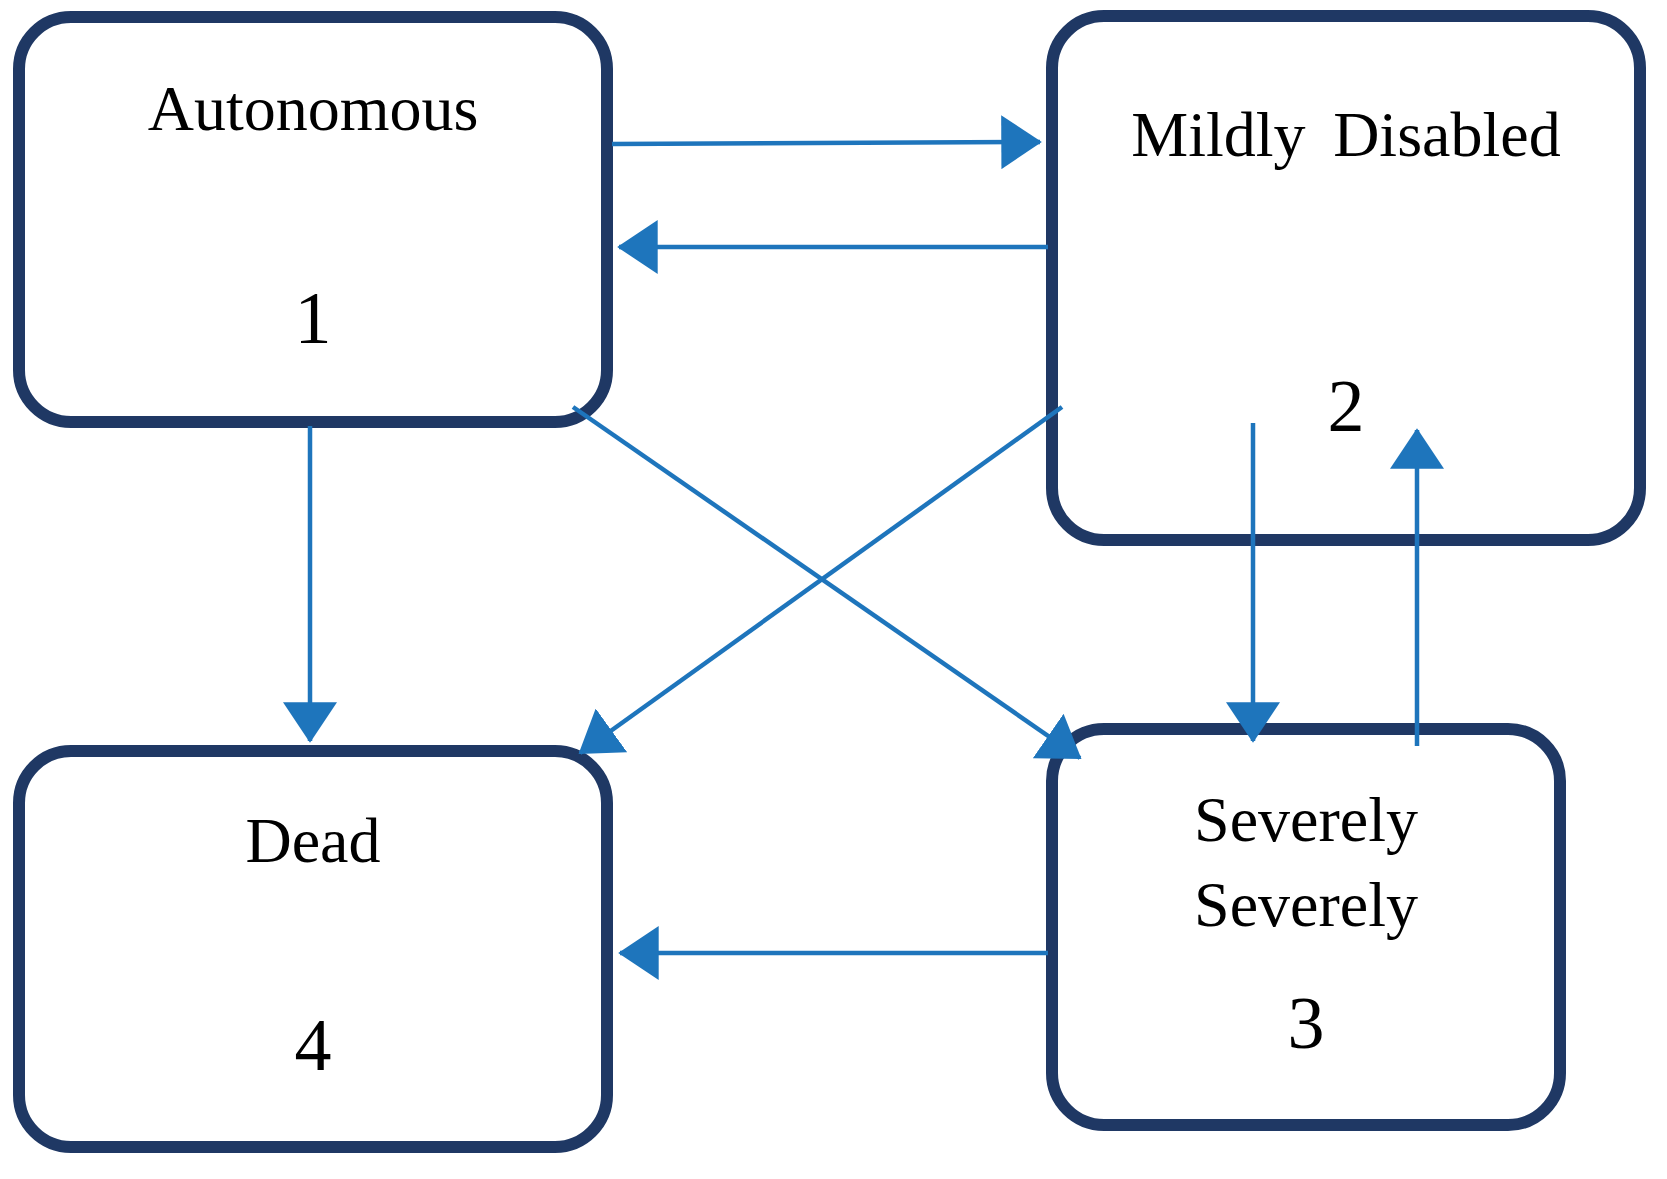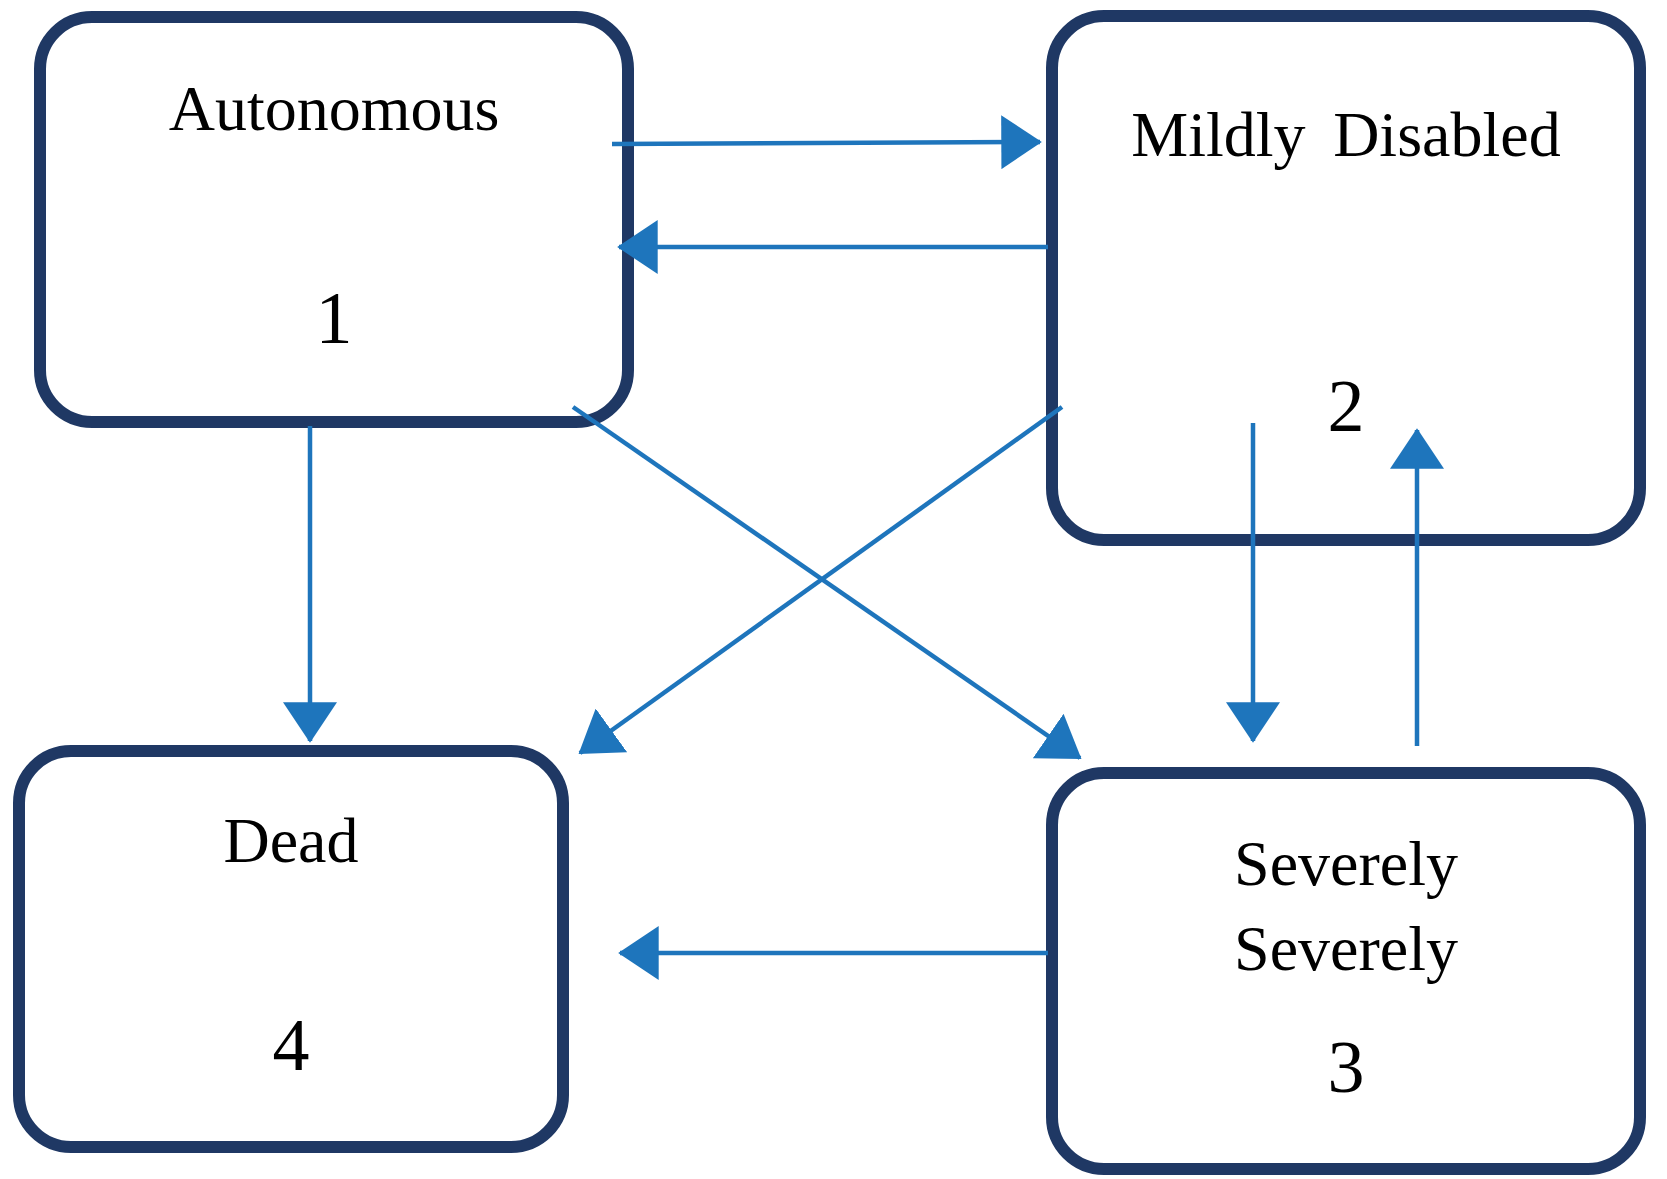--- a/index.html
+++ b/index.html
@@ -13,24 +13,24 @@
     --box-border: #1f3864;
     --arrow: #1e75bc;
   }
   .state-box {
     position: absolute;
     box-sizing: border-box;
     border: 12px solid var(--box-border);
     border-radius: 58px;
     background: #ffffff;
   }
-  #box-1 { left: 13px;   top: 11px;  width: 600px; height: 417px; margin-left: 21px; }
+  #box-1 { left: 13px;   top: 11px;  width: 600px; height: 417px; }
   #box-2 { left: 1046px; top: 10px;  width: 600px; height: 536px; }
-  #box-3 { left: 1046px; top: 767px; width: 600px; height: 408px; padding-left: 40px; }
-  #box-4 { left: 13px;   top: 745px; width: 556px; height: 408px; }
+  #box-3 { left: 1046px; top: 723px; width: 520px; height: 408px; padding-left: 40px; }
+  #box-4 { left: 13px;   top: 745px; width: 600px; height: 408px; }
 
   .state-title {
     position: absolute;
     left: 0; right: 0;
     top: 22%;
     transform: translateY(-50%);
     text-align: center;
     font-size: 64px;
     line-height: 1.33;
     color: #000000;

